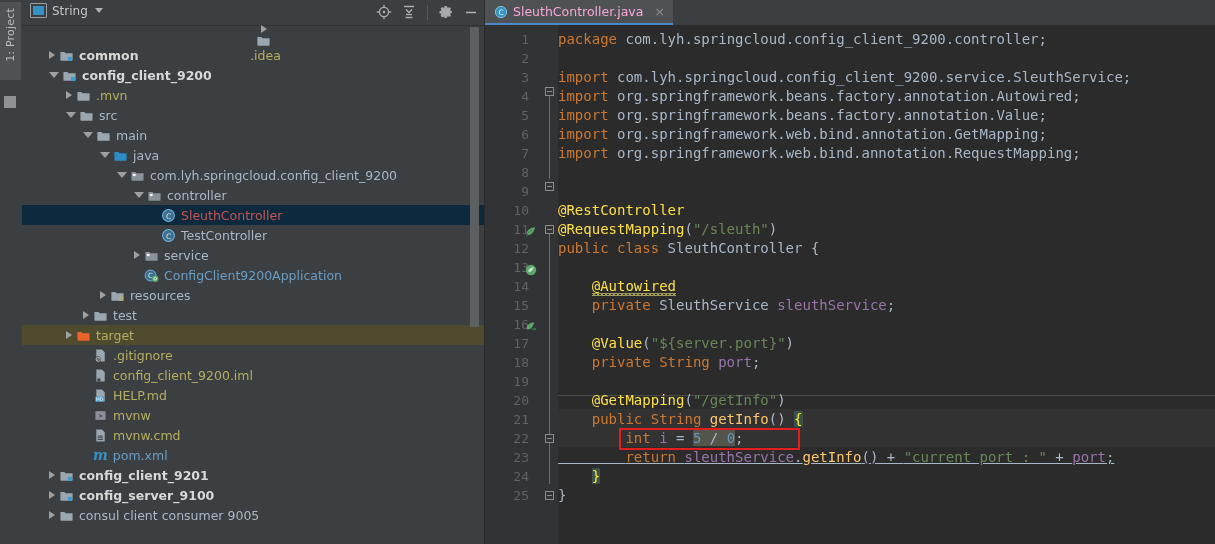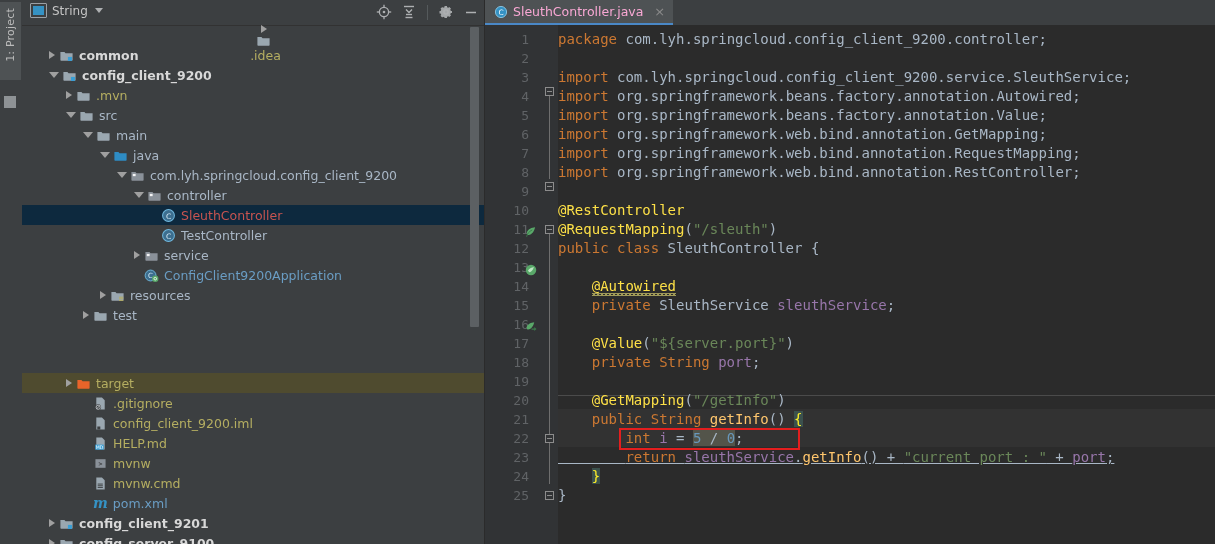--- a/index.html
+++ b/index.html
@@ -447,21 +447,21 @@
             </svg></span>
           <span class="lbl grey">resources</span>
         </div>
         <div class="row" style="padding-left: 61px;">
           <span class="arrow "></span>
           <span class="ic"><svg width="15" height="15" viewBox="0 0 16 16">
               <path d="M1.5 4.2h4.3l1.2 1.4h7.5v7.2a.8.8 0 0 1-.8.8H2.3a.8.8 0 0 1-.8-.8z" fill="#9aa7b0"></path>
             </svg></span>
           <span class="lbl grey">test</span>
         </div>
-        <div class="row hi" style="padding-left: 44px; margin-top: 48px;">
+        <div class="row hi" style="padding-left: 44px;">
           <span class="arrow "></span>
           <span class="ic"><svg width="15" height="15" viewBox="0 0 16 16">
               <path d="M1.5 4.2h4.3l1.2 1.4h7.5v7.2a.8.8 0 0 1-.8.8H2.3a.8.8 0 0 1-.8-.8z" fill="#e8642a"></path>
             </svg></span>
           <span class="lbl yellow">target</span>
         </div>
         <div class="row" style="padding-left: 61px;">
           <span class="arrow none"></span>
           <span class="ic"><svg width="15" height="15" viewBox="0 0 16 16">
               <path d="M3.5 1.5h6l3 3v10h-9z" fill="#9aa7b0"></path>
@@ -570,21 +570,20 @@
       <div class="method-sep" style="top:370px"></div>
 
       <div class="code-wrap" id="code-wrap">
           <div class="cline" style="top: 5px;"><span class="k">package</span> <span class="t">com</span>.<span class="t">lyh</span>.<span class="t">springcloud</span>.<span class="t">config_client_9200</span>.<span class="t">controller</span>;</div>
           <div class="cline" style="top: 24px;"></div>
           <div class="cline" style="top: 43px;"><span class="k">import</span> <span class="t">com</span>.<span class="t">lyh</span>.<span class="t">springcloud</span>.<span class="t">config_client_9200</span>.<span class="t">service</span>.<span class="cl">SleuthService</span>;</div>
           <div class="cline" style="top: 62px;"><span class="k">import</span> <span class="t">org</span>.<span class="t">springframework</span>.<span class="t">beans</span>.<span class="t">factory</span>.<span class="t">annotation</span>.<span class="cl">Autowired</span>;</div>
           <div class="cline" style="top: 81px;"><span class="k">import</span> <span class="t">org</span>.<span class="t">springframework</span>.<span class="t">beans</span>.<span class="t">factory</span>.<span class="t">annotation</span>.<span class="cl">Value</span>;</div>
           <div class="cline" style="top: 100px;"><span class="k">import</span> <span class="t">org</span>.<span class="t">springframework</span>.<span class="t">web</span>.<span class="t">bind</span>.<span class="t">annotation</span>.<span class="cl">GetMapping</span>;</div>
           <div class="cline" style="top: 119px;"><span class="k">import</span> <span class="t">org</span>.<span class="t">springframework</span>.<span class="t">web</span>.<span class="t">bind</span>.<span class="t">annotation</span>.<span class="cl">RequestMapping</span>;</div>
-          <div class="cline" style="top: 138px;"><span class="k">import</span> <span class="t">org</span>.<span class="t">springframework</span>.<span class="t">web</span>.<span class="t">bind</span>.<span class="t">annotation</span>.<span class="cl">RestController</span>;</div>
           <div class="cline" style="top: 157px;"></div>
           <div class="cline" style="top: 176px;"><span class="an">@RestController</span></div>
           <div class="cline" style="top: 195px;"><span class="an">@RequestMapping</span><span class="t">(</span><span class="s">"/sleuth"</span><span class="t">)</span></div>
           <div class="cline" style="top: 214px;"><span class="k">public</span> <span class="k">class</span> <span class="cl">SleuthController</span> {</div>
           <div class="cline" style="top: 233px;"></div>
           <div class="cline" style="top: 252px;">    <span class="an">@Autowired</span></div>
           <div class="cline" style="top: 271px;">    <span class="k">private</span> <span class="cl">SleuthService</span> <span class="f">sleuthService</span>;</div>
           <div class="cline" style="top: 290px;"></div>
           <div class="cline" style="top: 309px;">    <span class="an">@Value</span><span class="t">(</span><span class="s">"${server.port}"</span><span class="t">)</span></div>
           <div class="cline" style="top: 328px;">    <span class="k">private</span> <span class="k">String</span> <span class="f">port</span>;</div>

